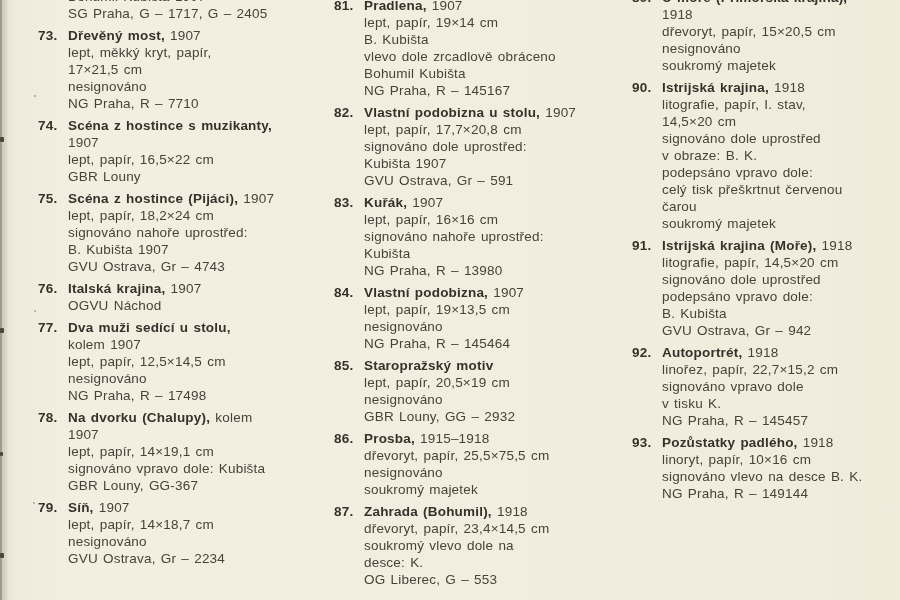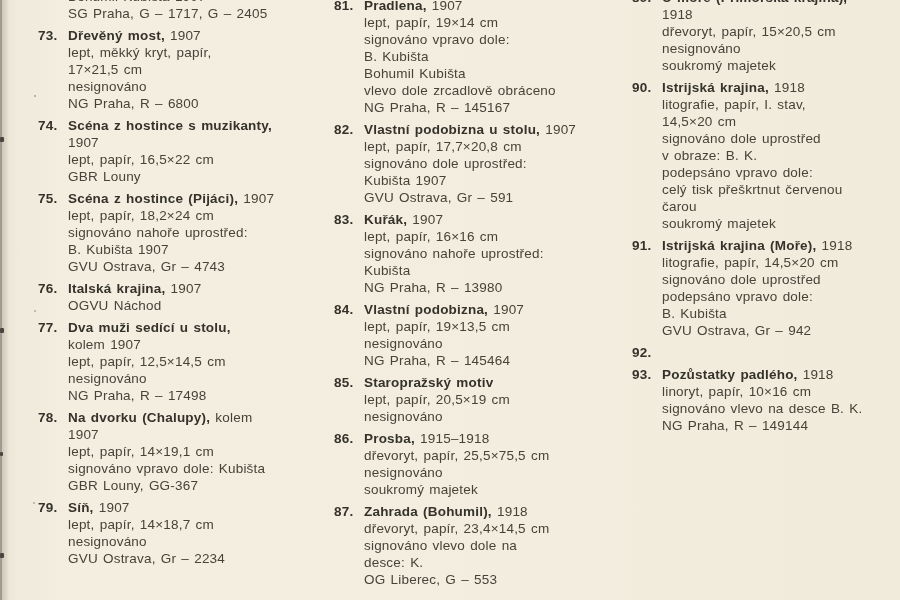--- a/index.html
+++ b/index.html
@@ -44,21 +44,21 @@
           <div class="line"><span>SG Praha, G – 1717, G – 2405</span></div>
         </div>
       </div>
       <div class="entry">
         <div class="num">73.</div>
         <div>
           <div class="line"><span class="b">Dřevěný most,</span><span> 1907</span></div>
           <div class="line"><span>lept, měkký kryt, papír,</span></div>
           <div class="line"><span>17×21,5 cm</span></div>
           <div class="line"><span>nesignováno</span></div>
-          <div class="line"><span>NG Praha, R – 6800</span></div>
+          <div class="line"><span>NG Praha, R – 7710</span></div>
         </div>
       </div>
       <div class="entry">
         <div class="num">74.</div>
         <div>
           <div class="line"><span class="b">Scéna z hostince s muzikanty,</span></div>
           <div class="line"><span>1907</span></div>
           <div class="line"><span>lept, papír, 16,5×22 cm</span></div>
           <div class="line"><span>GBR Louny</span></div>
         </div>
@@ -109,24 +109,23 @@
           <div class="line"><span>GVU Ostrava, Gr – 2234</span></div>
         </div>
       </div>
     </div>
   <div class="col col2">
       <div class="entry">
         <div class="num">81.</div>
         <div>
           <div class="line"><span class="b">Pradlena,</span><span> 1907</span></div>
           <div class="line"><span>lept, papír, 19×14 cm</span></div>
-          <div class="line"><span>signováno vpravo dole:</span></div>
           <div class="line"><span>B. Kubišta</span></div>
+          <div class="line"><span>vlevo dole zrcadlově obráceno</span></div>
           <div class="line"><span>Bohumil Kubišta</span></div>
-          <div class="line"><span>vlevo dole zrcadlově obráceno</span></div>
           <div class="line"><span>NG Praha, R – 145167</span></div>
         </div>
       </div>
       <div class="entry">
         <div class="num">82.</div>
         <div>
           <div class="line"><span class="b">Vlastní podobizna u stolu,</span><span> 1907</span></div>
           <div class="line"><span>lept, papír, 17,7×20,8 cm</span></div>
           <div class="line"><span>signováno dole uprostřed:</span></div>
           <div class="line"><span>Kubišta 1907</span></div>
@@ -151,37 +150,38 @@
           <div class="line"><span>nesignováno</span></div>
           <div class="line"><span>NG Praha, R – 145464</span></div>
         </div>
       </div>
       <div class="entry">
         <div class="num">85.</div>
         <div>
           <div class="line"><span class="b">Staropražský motiv</span></div>
           <div class="line"><span>lept, papír, 20,5×19 cm</span></div>
           <div class="line"><span>nesignováno</span></div>
+          <div class="line"><span>GBR Louny, GG – 2932</span></div>
         </div>
       </div>
       <div class="entry">
         <div class="num">86.</div>
         <div>
           <div class="line"><span class="b">Prosba,</span><span> 1915–1918</span></div>
           <div class="line"><span>dřevoryt, papír, 25,5×75,5 cm</span></div>
           <div class="line"><span>nesignováno</span></div>
           <div class="line"><span>soukromý majetek</span></div>
         </div>
       </div>
       <div class="entry">
         <div class="num">87.</div>
         <div>
           <div class="line"><span class="b">Zahrada (Bohumil),</span><span> 1918</span></div>
           <div class="line"><span>dřevoryt, papír, 23,4×14,5 cm</span></div>
-          <div class="line"><span>signováno vlevo dole na</span></div>
+          <div class="line"><span>soukromý vlevo dole na</span></div>
           <div class="line"><span>desce: K.</span></div>
           <div class="line"><span>OG Liberec, G – 553</span></div>
         </div>
       </div>
     </div>
   <div class="col col3">
       <div class="entry">
         <div class="num">89.</div>
         <div>
           <div class="line"><span class="b">U moře (Přímořská krajina),</span></div>
@@ -211,20 +211,27 @@
           <div class="line"><span class="b">Istrijská krajina (Moře),</span><span> 1918</span></div>
           <div class="line"><span>litografie, papír, 14,5×20 cm</span></div>
           <div class="line"><span>signováno dole uprostřed</span></div>
           <div class="line"><span>podepsáno vpravo dole:</span></div>
           <div class="line"><span>B. Kubišta</span></div>
           <div class="line"><span>GVU Ostrava, Gr – 942</span></div>
         </div>
       </div>
       <div class="entry">
         <div class="num">92.</div>
+        <div>
+          <div class="line"><span class="b">Autoportrét,</span><span> 1918</span></div>
+          <div class="line"><span>linořez, papír, 22,7×15,2 cm</span></div>
+          <div class="line"><span>signováno vpravo dole</span></div>
+          <div class="line"><span>v tisku K.</span></div>
+          <div class="line"><span>NG Praha, R – 145457</span></div>
+        </div>
       </div>
       <div class="entry">
         <div class="num">93.</div>
         <div>
           <div class="line"><span class="b">Pozůstatky padlého,</span><span> 1918</span></div>
           <div class="line"><span>linoryt, papír, 10×16 cm</span></div>
           <div class="line"><span>signováno vlevo na desce B. K.</span></div>
           <div class="line"><span>NG Praha, R – 149144</span></div>
         </div>
       </div>

